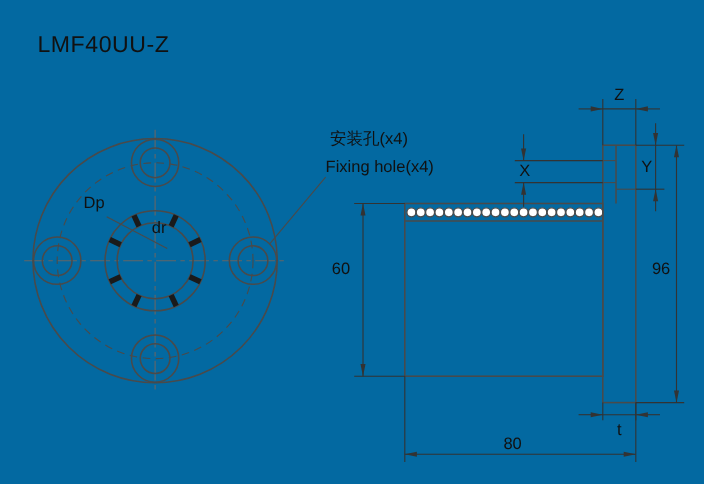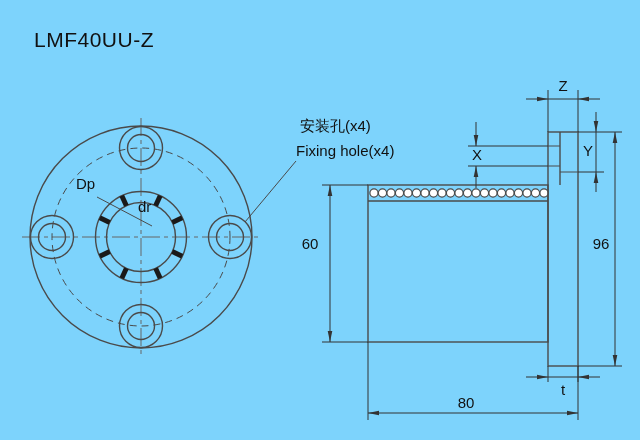--- a/index.html
+++ b/index.html
@@ -1,16 +1,16 @@
 <!DOCTYPE html>
 <html><head>
 <meta charset="utf-8">
 <style>
   html,body{margin:0;padding:0;background:#fff;}
-  #canvas{position:relative;width:640px;height:440px;background:#7dd3fc;overflow:hidden;}
+  #canvas{position:relative;width:640px;height:440px;background:#0369a1;overflow:hidden;}
   svg{position:absolute;left:0;top:0;}
   .geo{stroke:#4a4a4a;stroke-width:1.4;fill:none;}
   .thin{stroke:#4a4a4a;stroke-width:1;fill:none;}
   .dash{stroke-dasharray:7 5;}
   .cl{stroke:#666;stroke-width:1;fill:none;stroke-dasharray:18 4 4 4;}
   .dim{stroke:#333;stroke-width:1;fill:none;}
   .arrow{fill:#333;stroke:none;}
   .tick{stroke:#1a1a1a;stroke-width:5;fill:none;}
   .ball{stroke:#4a4a4a;stroke-width:1.2;fill:#fff;}
   text{fill:#111;font-family:"Liberation Sans","DejaVu Sans",sans-serif;font-size:15px;}

